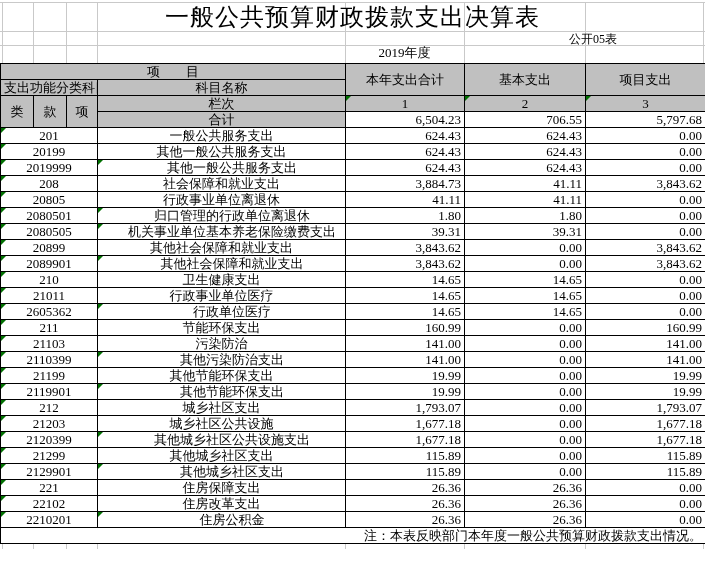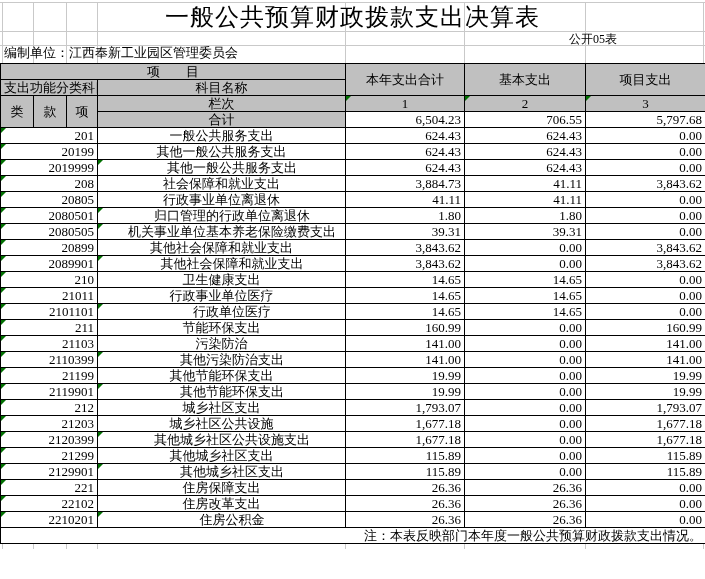--- a/index.html
+++ b/index.html
@@ -22,21 +22,21 @@
   .unit-row .unit{position:absolute;right:4px;bottom:1px;}
   
   table.budget{border-collapse:collapse;table-layout:fixed;width:705px;}
   table.budget td{
     border:1px solid #000;padding:0 3px;font-size:13px;height:15px;line-height:15px;
     overflow:hidden;white-space:nowrap;box-sizing:border-box;vertical-align:middle;
   }
   td.gray{background:#c0c0c0;}
   td.center{text-align:center;}
   td.num{text-align:right;}
-  td.code{text-align:right;}
+  td.code{text-align:center;}
   td.name{text-align:center;}
   td.name.indent{padding-left:24px;}
   td.wrap{white-space:normal;line-height:17px;}
   td.hdr-tall{height:48px;}
   td.proj-row{height:15px;}
   
   .tri{position:relative;}
   .tri::before{content:"";position:absolute;top:0;left:0;width:0;height:0;
     border-top:5px solid #017001;border-right:5px solid transparent;}
   td.note-cell{text-align:right;}
@@ -62,21 +62,21 @@
     <div class="vline" style="left:585px"></div>
     <div class="vline" style="left:703px"></div>
 
     <div class="title-row">
       <span>一般公共预算财政拨款支出决算表</span>
     </div>
     <div class="pub-row">
       <span>公开05表</span>
     </div>
     <div class="unit-row">
-      <span class="prep">编制单位：江西奉新工业园区管理委员会</span>
+      <span class="year">2019年度</span>
     </div>
   </div>
 
   <table class="budget">
     <colgroup>
       <col style="width:33px">
         <col style="width:33px">
         <col style="width:31px">
       <col style="width:248px">
         <col style="width:119px">
@@ -182,21 +182,21 @@
           <td class="num">0.00</td>
         </tr>
         <tr>
           <td colspan="3" class="code tri">21011</td>
           <td class="name">行政事业单位医疗</td>
           <td class="num">14.65</td>
           <td class="num">14.65</td>
           <td class="num">0.00</td>
         </tr>
         <tr>
-          <td colspan="3" class="code tri">2101101</td>
+          <td colspan="3" class="code tri">2605362</td>
           <td class="name indent tri">行政单位医疗</td>
           <td class="num">14.65</td>
           <td class="num">14.65</td>
           <td class="num">0.00</td>
         </tr>
         <tr>
           <td colspan="3" class="code tri">211</td>
           <td class="name">节能环保支出</td>
           <td class="num">160.99</td>
           <td class="num">0.00</td>

